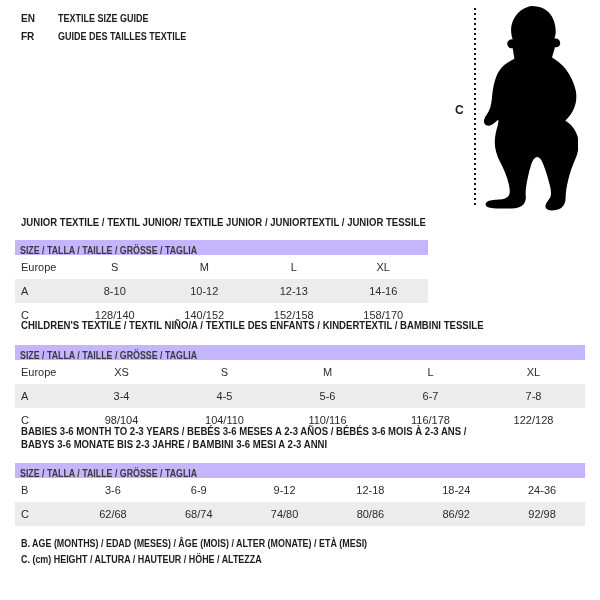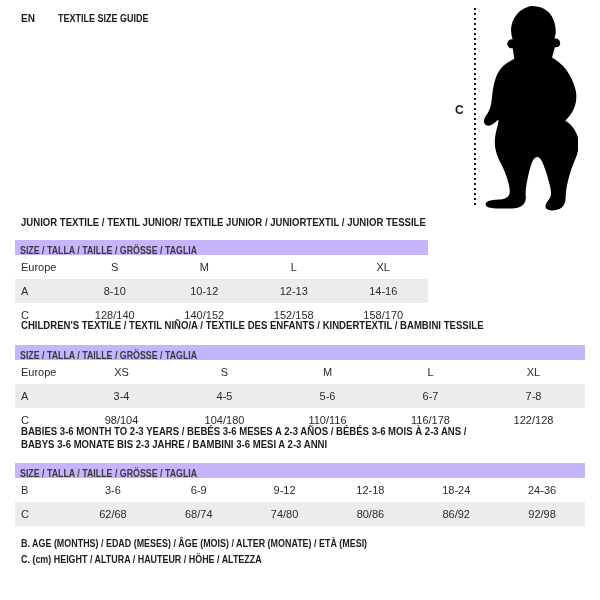--- a/index.html
+++ b/index.html
@@ -56,20 +56,24 @@
 </style>
 </head>
 <body>
 
 <div class="canvas">
 
   <div class="lang-block">
     <div class="lang-row">
       <span class="lang-code">EN</span>
       <span class="cond">TEXTILE SIZE GUIDE</span>
+    </div>
+    <div class="lang-row">
+      <span class="lang-code">FR</span>
+      <span class="cond">GUIDE DES TAILLES TEXTILE</span>
     </div>
   </div>
 
   <div class="dash-line"></div>
   <div class="figure-label">C</div>
   <div class="baby">
     <svg width="95" height="205" viewBox="0 0 86 208" preserveAspectRatio="none" xmlns="http://www.w3.org/2000/svg">
       <path d="M44 0
            C52 0 59.5 4 62.5 11
            C65 16 66 22 65.8 27.5
@@ -169,21 +173,21 @@
           <div class="tcell label">A</div>
           <div class="tcell">3-4</div>
           <div class="tcell">4-5</div>
           <div class="tcell">5-6</div>
           <div class="tcell">6-7</div>
           <div class="tcell">7-8</div>
         </div>
         <div class="trow">
           <div class="tcell label">C</div>
           <div class="tcell">98/104</div>
-          <div class="tcell">104/180</div>
+          <div class="tcell">104/110</div>
           <div class="tcell">110/116</div>
           <div class="tcell">116/178</div>
           <div class="tcell">122/128</div>
         </div>
       </div>
   </div>
 
   <div class="section sec-3">
     <div class="tbl-title">BABIES 3-6 MONTH TO 2-3 YEARS / BEBÉS 3-6 MESES A 2-3 AÑOS / BÉBÉS 3-6 MOIS À 2-3 ANS /</div>
     <div class="tbl-title">BABYS 3-6 MONATE BIS 2-3 JAHRE / BAMBINI 3-6 MESI A 2-3 ANNI</div>

